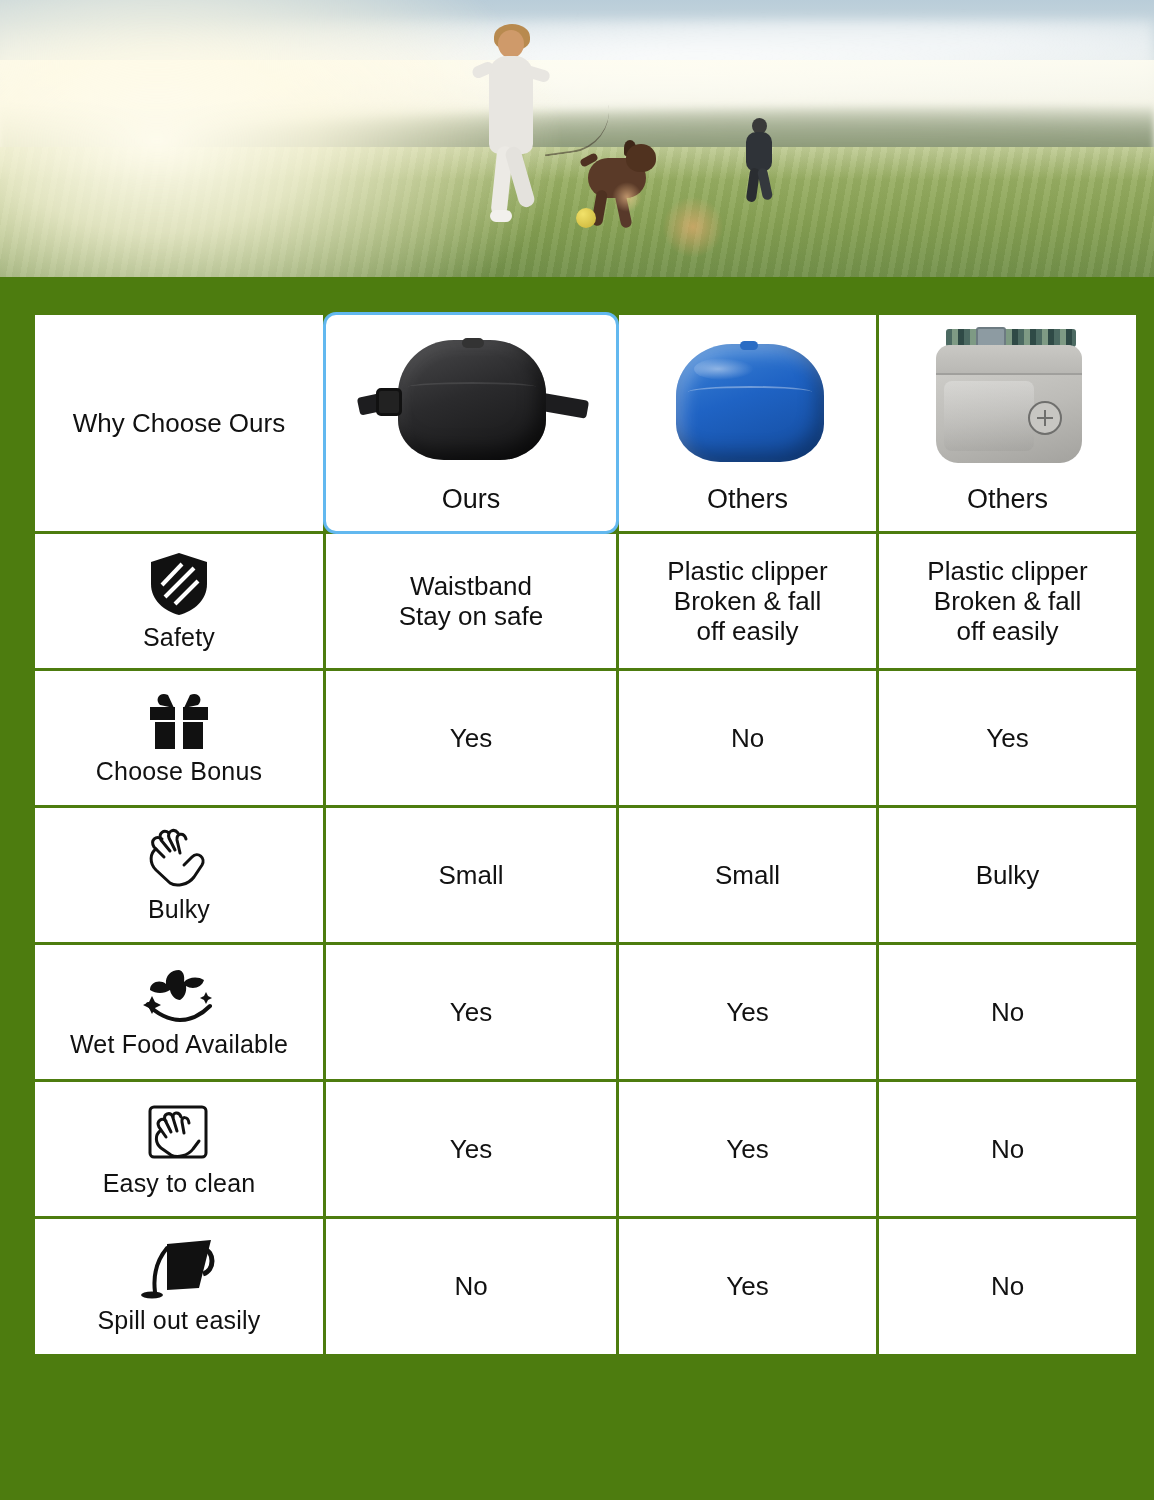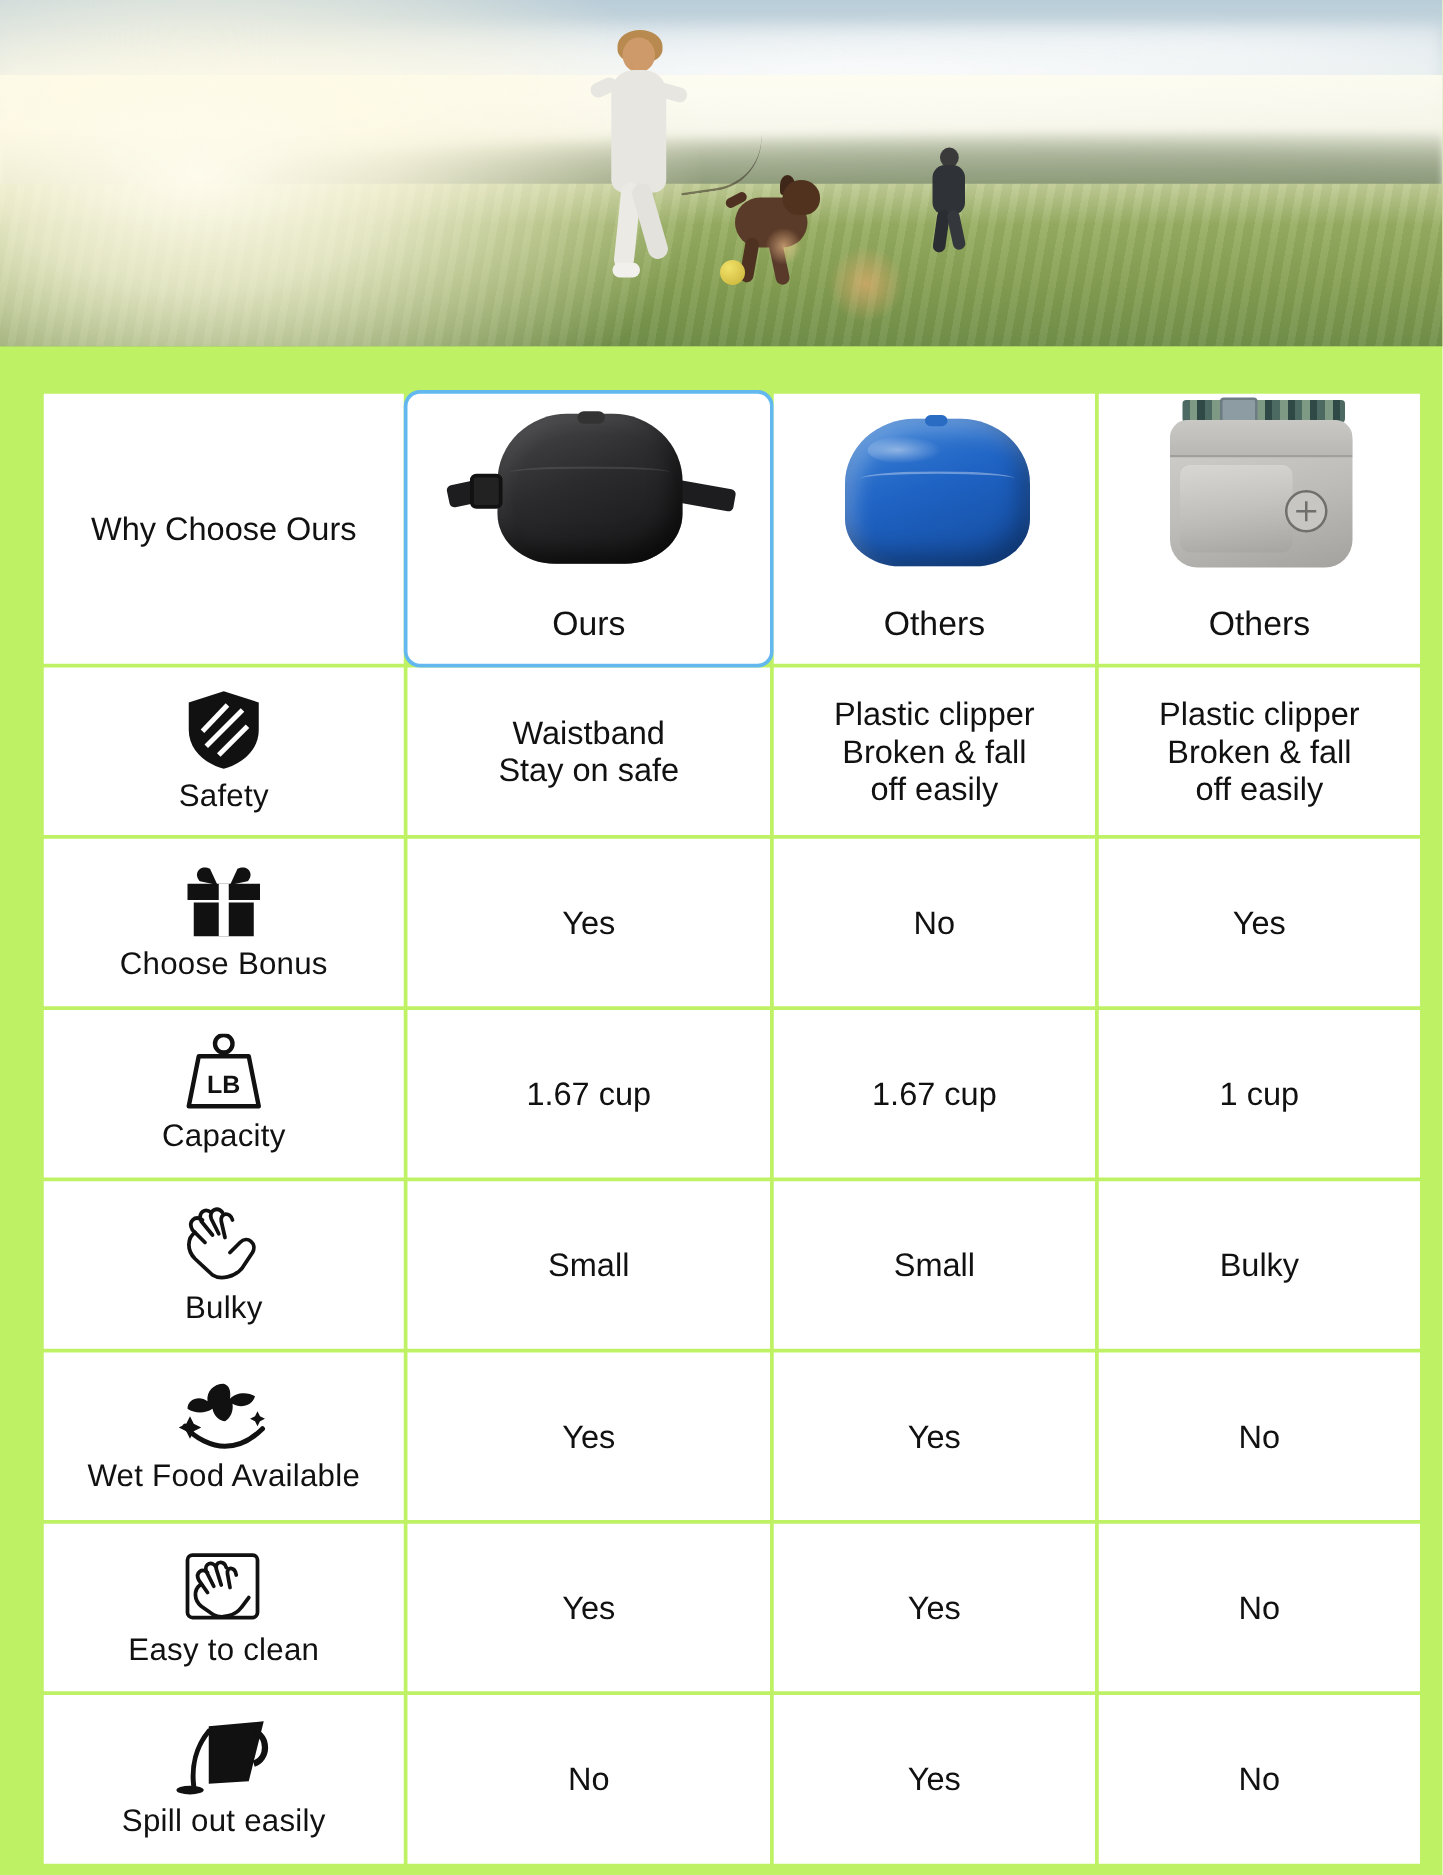--- a/index.html
+++ b/index.html
@@ -7,21 +7,21 @@
     margin: 0; padding: 0;
     width: 1154px; height: 1500px;
     font-family: "Liberation Sans", sans-serif;
     background: #ffffff;
     overflow: hidden;
   }
   #page {
     position: relative;
     width: 1154px;
     height: 1500px;
-    background: #bef264;
+    background: #4d7c0f;
   }
 
   
   .hero {
     position: relative;
     width: 1154px;
     height: 277px;
     overflow: hidden;
     background: linear-gradient(to bottom, #cfe2ee 0%, #e8eef0 22%, #cfe0cf 40%, #9bb06b 60%, #7e9950 80%, #6b8746 100%);
   }
@@ -161,21 +161,21 @@
     position: relative;
   }
   td.prod-cell.highlight {
     box-shadow: 0 0 0 3px #62b8ef;
     border-radius: 10px;
   }
   .prod-inner {
     display: flex;
     flex-direction: column;
     align-items: center;
-    justify-content: space-between;
+    justify-content: flex-end;
     height: 100%;
     padding-bottom: 10px;
   }
   .prod-name { font-size: 27px; color: #111; margin-top: 4px; }
   .prod-img { height: 150px; display: flex; align-items: center; justify-content: center; }
 
   
   .bag-black { position: relative; width: 250px; height: 150px; }
   .bag-black .shell {
     position: absolute; left: 52px; top: 10px; width: 148px; height: 120px;
@@ -412,37 +412,20 @@
                 </svg>
               </span>
               <span class="feat-label">Choose Bonus</span>
             </div>
           </td>
           <td class="val-cell"><span>Yes</span></td>
           <td class="val-cell"><span>No</span></td>
           <td class="val-cell"><span>Yes</span></td>
         </tr>
 
-        <tr class="row-h">
-          <td class="feature-cell">
-            <div class="feat-inner">
-              <span>
-                <svg class="icon-svg" width="68" height="62" viewBox="0 0 68 62">
-                  <circle cx="34" cy="8" r="7" fill="none" stroke="#111" stroke-width="3.5"></circle>
-                  <path d="M14 18 H54 L62 58 H6 Z" fill="none" stroke="#111" stroke-width="3.5" stroke-linejoin="round"></path>
-                  <text x="34" y="47" font-family="Liberation Sans, sans-serif" font-size="20" font-weight="bold" fill="#111" text-anchor="middle">LB</text>
-                </svg>
-              </span>
-              <span class="feat-label">Capacity</span>
-            </div>
-          </td>
-          <td class="val-cell"><span>1.67 cup</span></td>
-          <td class="val-cell"><span>1.67 cup</span></td>
-          <td class="val-cell"><span>1 cup</span></td>
-        </tr>
 
         <tr class="row-h">
           <td class="feature-cell">
             <div class="feat-inner">
               <span>
                 <svg class="icon-svg" width="74" height="62" viewBox="0 0 74 62">
                   <g fill="none" stroke="#111" stroke-width="3" stroke-linecap="round" stroke-linejoin="round">
                     <path d="M20 12 C14 8 8 13 12 20 L22 30"></path>
                     <path d="M27 6 C22 2 16 6 19 13 L28 24"></path>
                     <path d="M36 6 C32 1 25 4 27 11 L33 23"></path>

